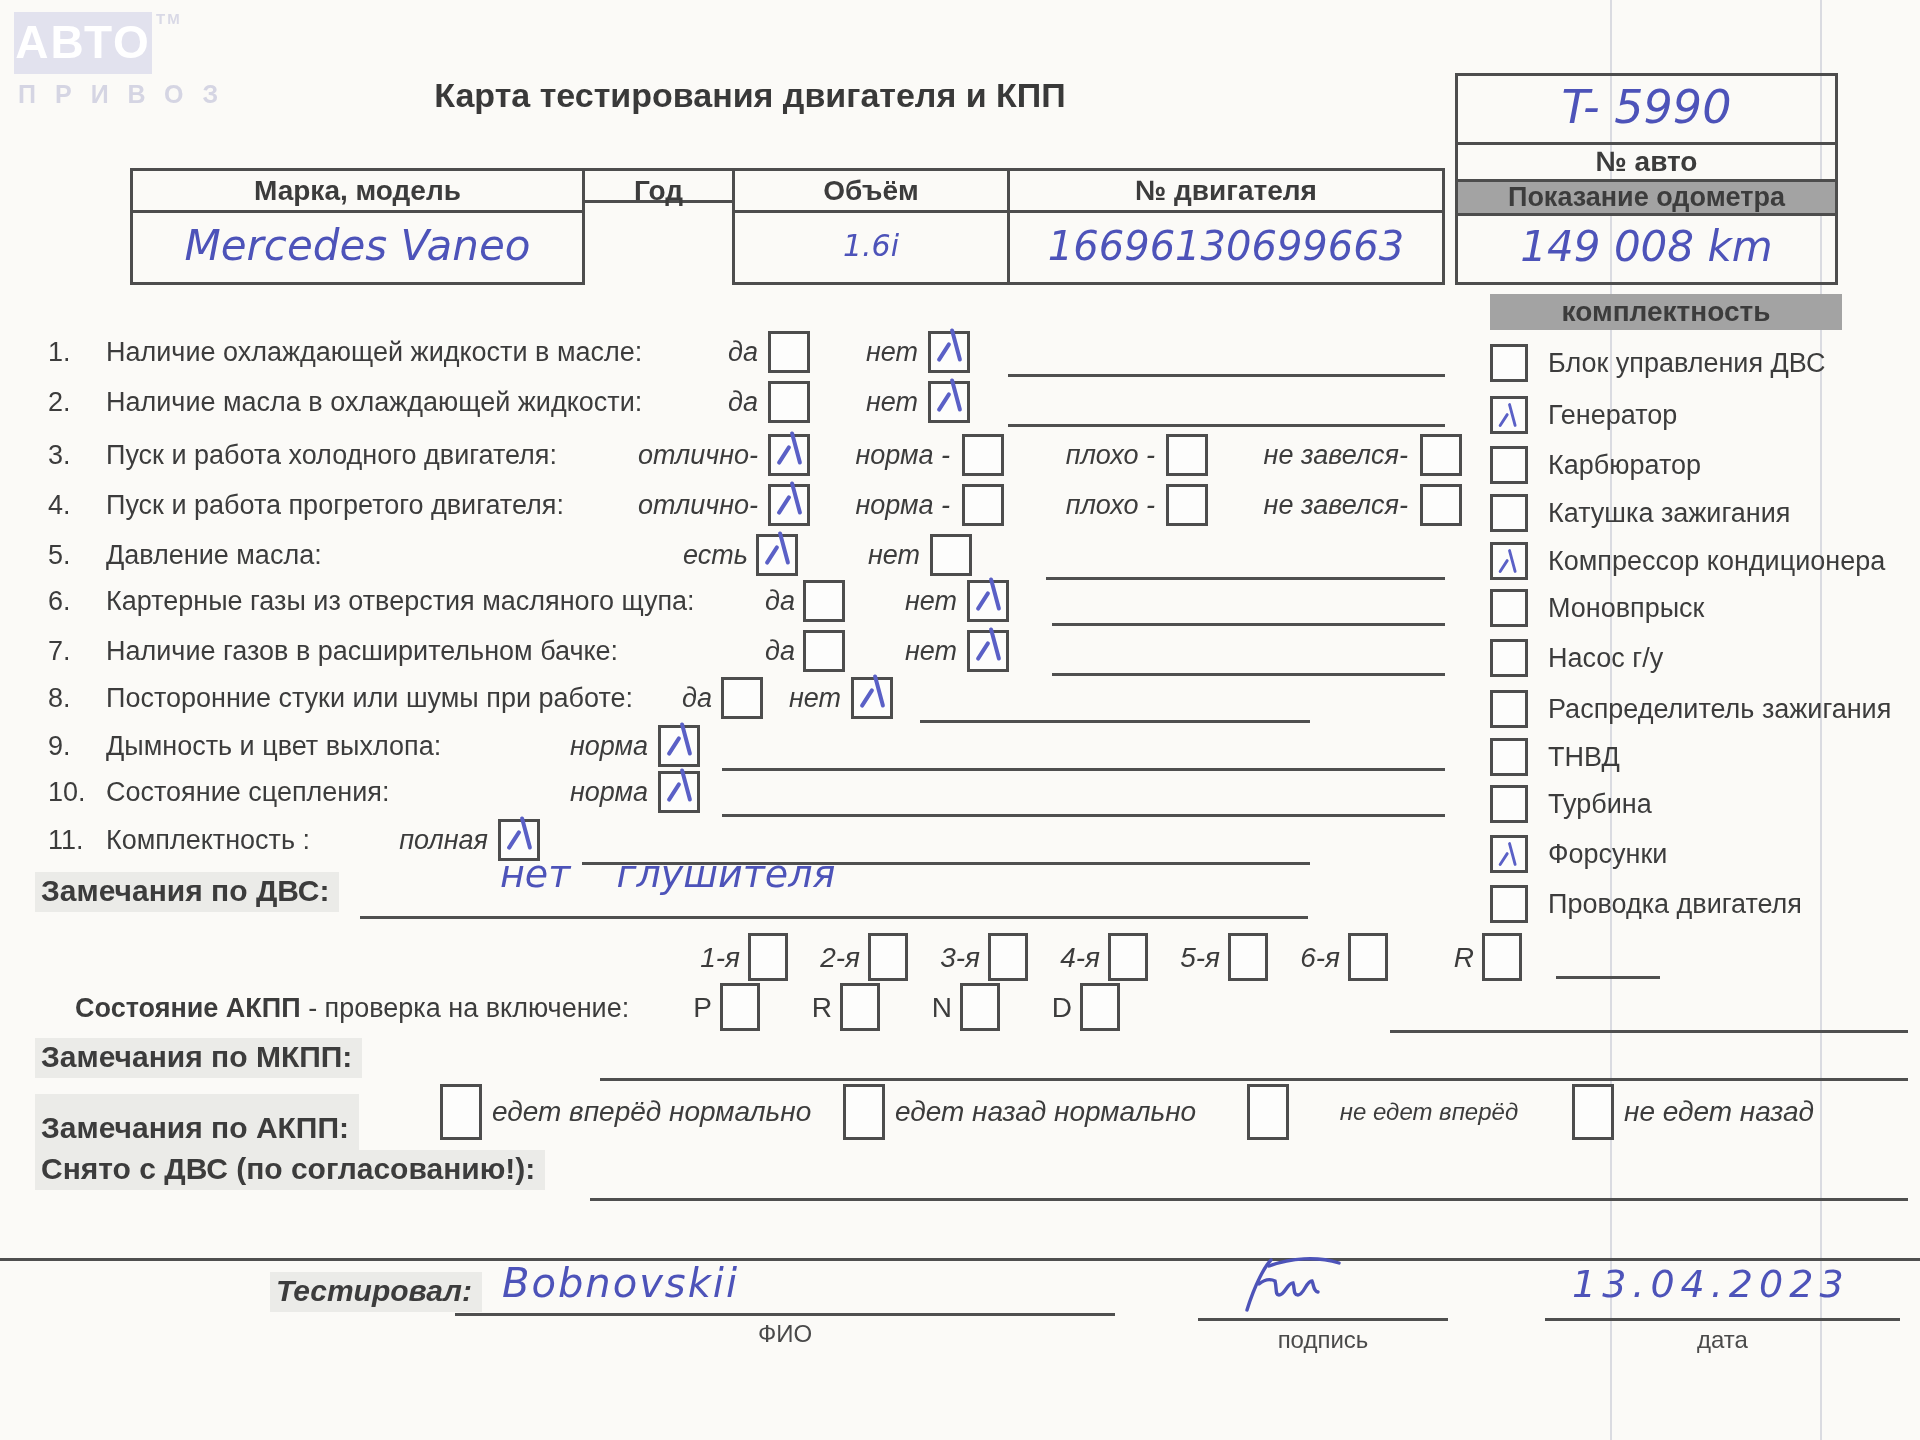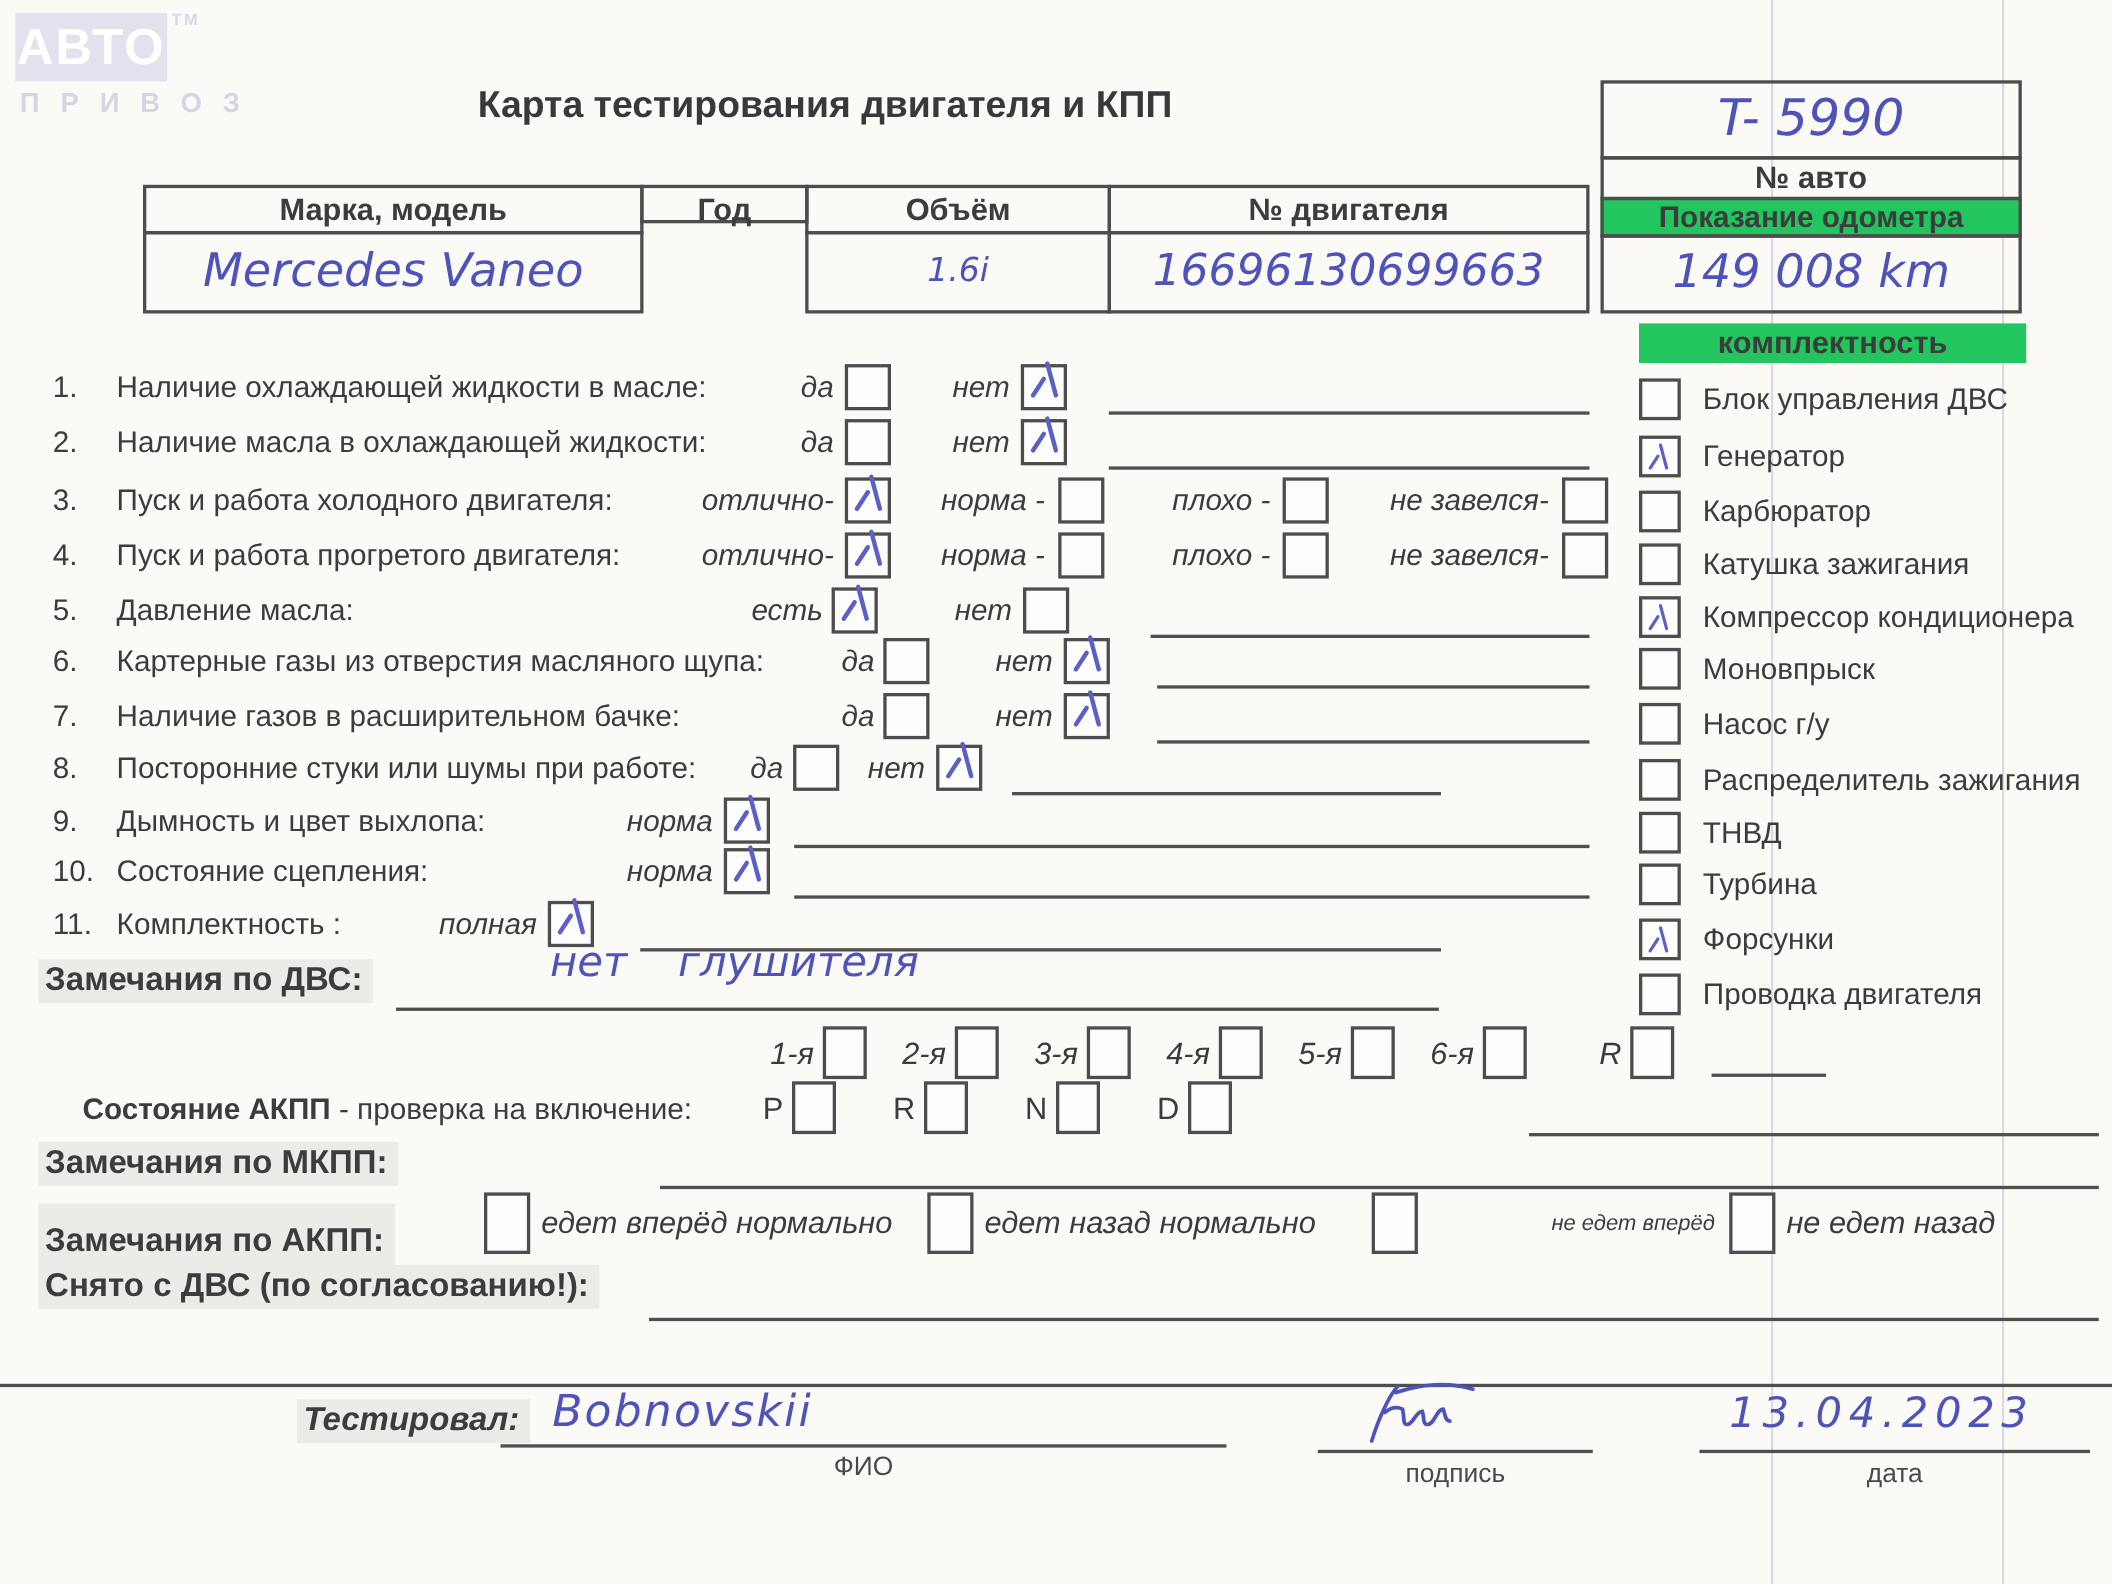--- a/index.html
+++ b/index.html
@@ -9,21 +9,21 @@
   .fold{position:absolute;top:0;height:1440px;width:2px;background:rgba(150,155,180,.32);}
   
   .logo-box{position:absolute;left:14px;top:12px;width:138px;height:62px;background:#e2e2ee;
             color:#ffffff;font-weight:bold;font-size:46px;text-align:center;line-height:60px;letter-spacing:2px;}
   .logo-tm{position:absolute;left:156px;top:10px;font-size:15px;color:#d9d9e6;letter-spacing:2px;font-weight:bold;}
   .logo-sub{position:absolute;left:18px;top:80px;font-size:25px;font-weight:bold;color:#d5d5e3;letter-spacing:19px;}
   .title{position:absolute;left:300px;top:76px;width:900px;text-align:center;font-size:34px;font-weight:bold;color:#393939;}
   
   .cell{position:absolute;box-sizing:border-box;border:3px solid #4d4d4d;}
   .hcell{font-weight:bold;font-size:28px;text-align:center;}
-  .shadecell{background:#22c55e;}
+  .shadecell{background:#a3a3a3;}
   .ink{color:#4d53b9;font-style:italic;white-space:nowrap;font-family:"DejaVu Sans",sans-serif;}
   .ink.c{display:block;text-align:center;}
   
   .row{position:absolute;left:0;width:1920px;height:46px;line-height:46px;font-size:27px;}
   .num{position:absolute;left:48px;width:52px;}
   .lbl{position:absolute;left:106px;white-space:nowrap;}
   .opt{position:absolute;font-style:italic;text-align:right;white-space:nowrap;}
   .cb{position:absolute;top:2px;width:42px;height:42px;box-sizing:border-box;border:3px solid #4d4d4d;background:#fdfdfc;}
   .cb.tall{width:40px;height:48px;top:3px;}
   .cb.akb{width:42px;height:56px;top:4px;}
@@ -309,21 +309,21 @@
   <div class="seclabel shade" style="left:35px;top:1038px">Замечания по МКПП:</div>
   <span class="line" style="left:600px;width:1308px;top:1078px"></span>
 
   <div class="row" style="top:1080px;height:64px;line-height:64px">
     <span class="seclabel shade" style="left:35px;top:14px">Замечания по АКПП:</span>
     <span class="cb akb" style="left:440px"></span>
     <span class="opt" style="left:492px;width:330px;text-align:left;font-size:28px">едет вперёд нормально</span>
     <span class="cb akb" style="left:843px"></span>
     <span class="opt" style="left:895px;width:330px;text-align:left;font-size:28px">едет назад нормально</span>
     <span class="cb akb" style="left:1247px"></span>
-    <span class="opt" style="left:1299px;width:260px;text-align:right;font-size:20px">не едет вперёд</span>
+    <span class="opt" style="left:1299px;width:260px;text-align:center;font-size:24px">не едет вперёд</span>
     <span class="cb akb" style="left:1572px"></span>
     <span class="opt" style="left:1624px;width:260px;text-align:left;font-size:28px">не едет назад</span>
   </div>
 
   <div class="seclabel shade" style="left:35px;top:1150px">Снято с ДВС (по согласованию!):</div>
   <span class="line" style="left:590px;width:1318px;top:1198px"></span>
 
   <span class="line" style="left:0;width:1920px;top:1258px"></span>
 
   <div class="abs" style="left:0;top:1262px;width:1920px;height:130px">

